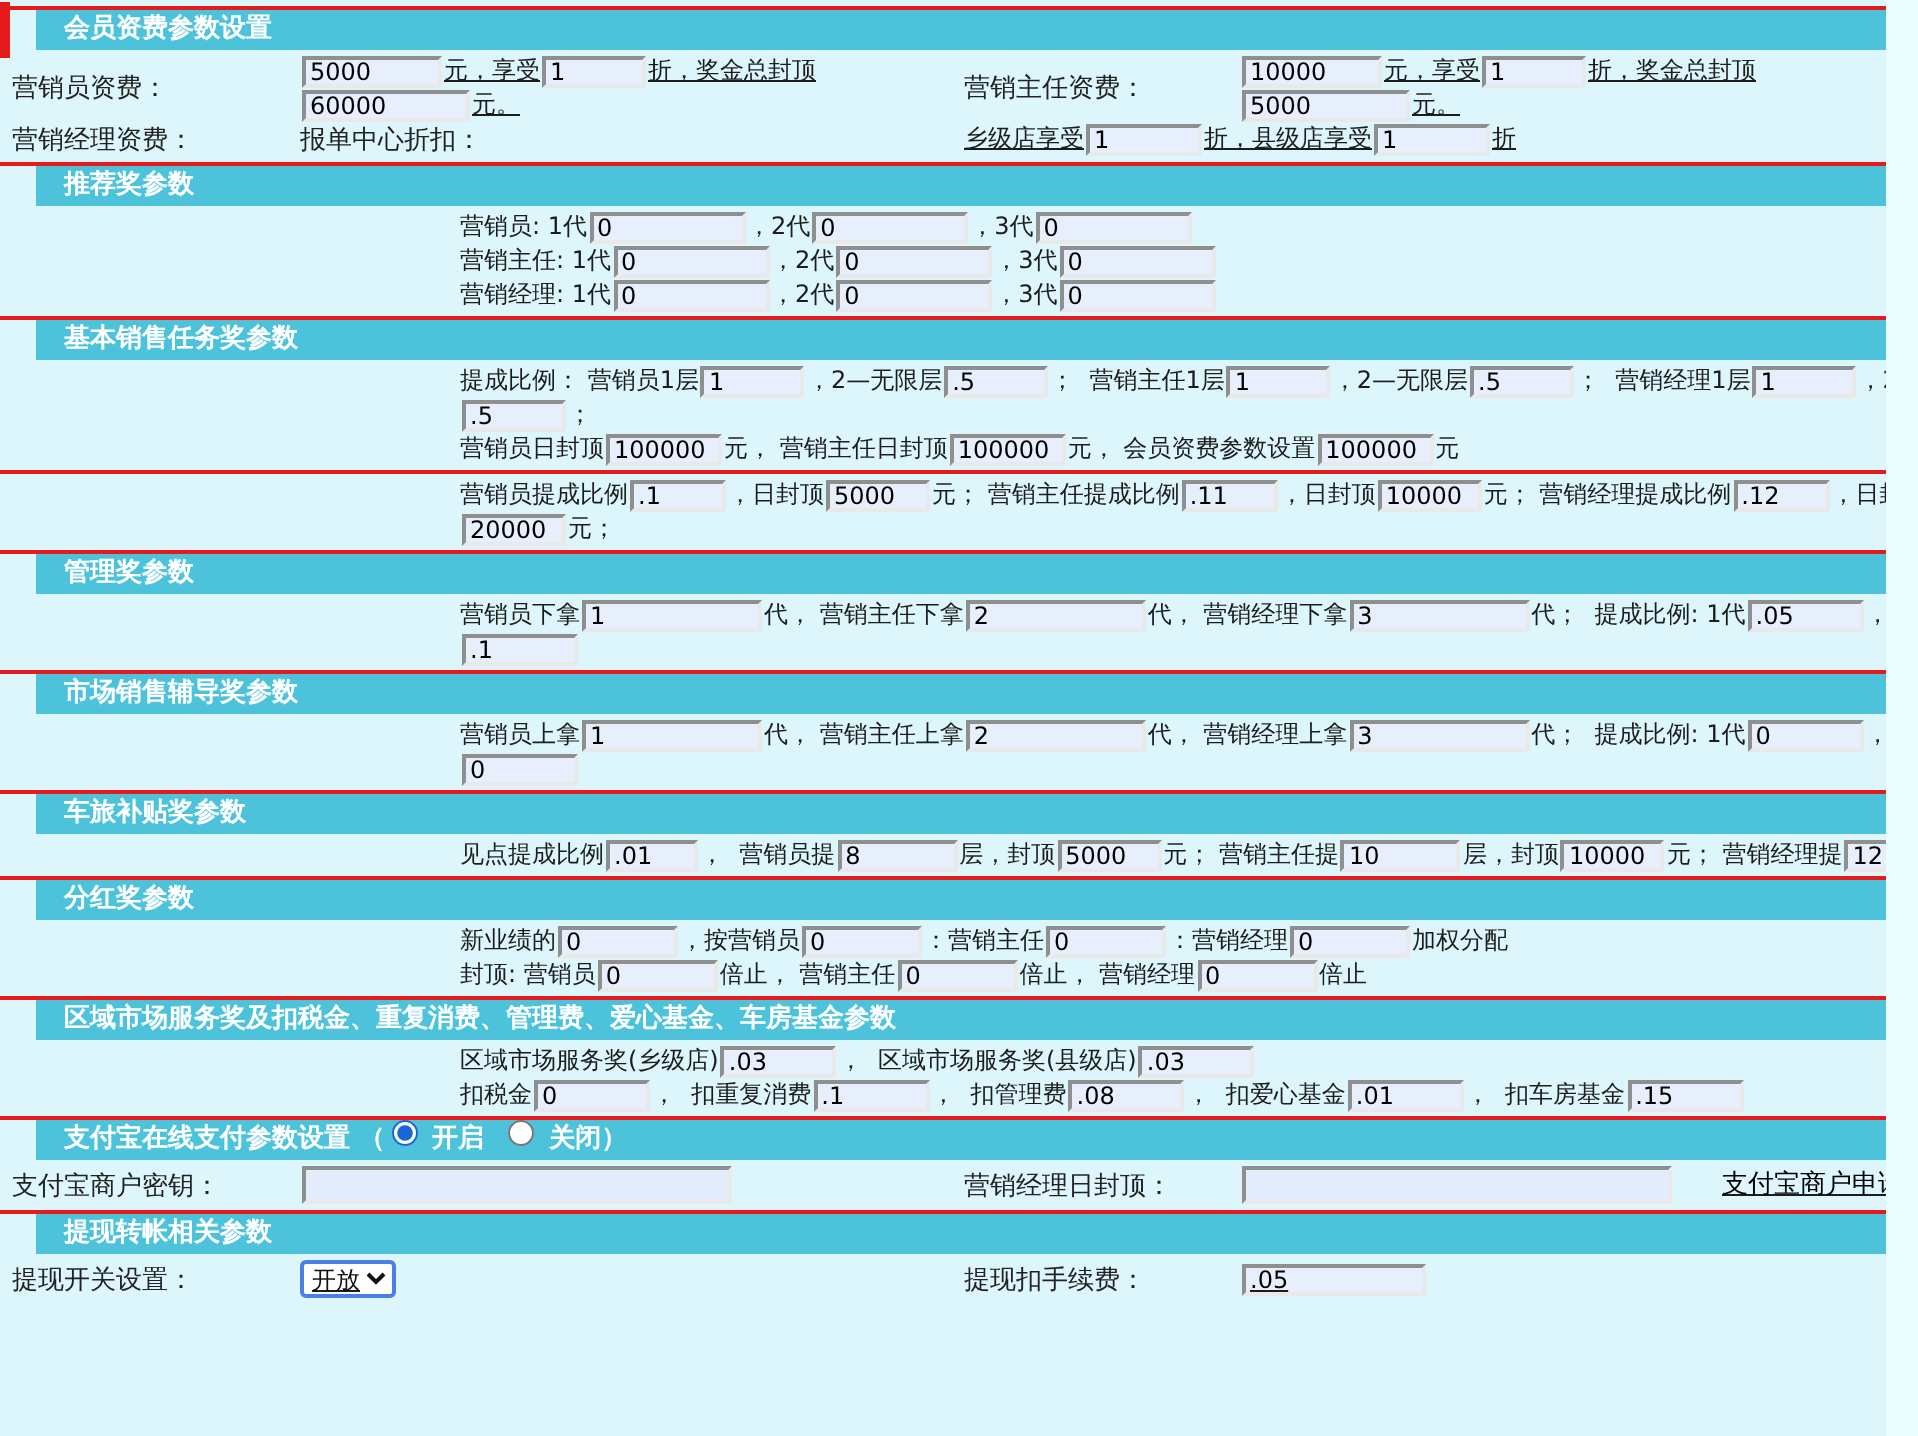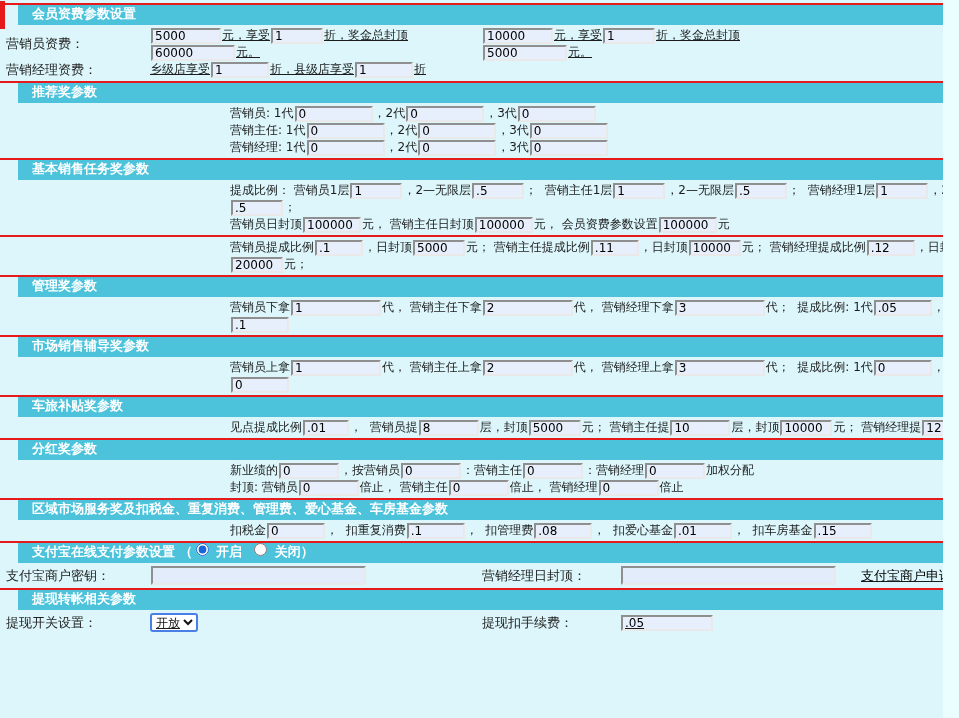--- a/index.html
+++ b/index.html
@@ -33,24 +33,26 @@
   <div class="corner"></div>
 <div class="sec">
       <div class="redbar"></div>
       <div class="shead">
         <span class="stitle">会员资费参数设置</span>
       </div>
       <div class="scontent">
         <div class="grow">
           <div class="glabel">营销员资费：</div>
           <div class="gval"><input class="fld" type="text" value="5000" style="width: 70px;"><span class="txt">元，享受</span><input class="fld" type="text" value="1" style="width: 52px;"><span class="txt">折，奖金总封顶</span><br><input class="fld" type="text" value="60000" style="width: 84px;"><span class="txt">元。</span></div>
+          <div class="glabel">营销主任资费：</div>
           <div class="gval"><input class="fld" type="text" value="10000" style="width: 70px;"><span class="txt">元，享受</span><input class="fld" type="text" value="1" style="width: 52px;"><span class="txt">折，奖金总封顶</span><br><input class="fld" type="text" value="5000" style="width: 84px;"><span class="txt">元。</span></div>
         </div>
         <div class="grow">
           <div class="glabel">营销经理资费：</div>
+          <div class="glabel">报单中心折扣：</div>
           <div class="gval"><span class="txt">乡级店享受</span><input class="fld" type="text" value="1" style="width: 58px;"><span class="txt">折，县级店享受</span><input class="fld" type="text" value="1" style="width: 58px;"><span class="txt">折</span></div>
         </div>
       </div>
     </div>
     <div class="sec">
       <div class="redbar"></div>
       <div class="shead">
         <span class="stitle">推荐奖参数</span>
       </div>
       <div class="scontent">
@@ -115,20 +117,21 @@
         <div class="line"><span class="txt">新业绩的</span><input class="fld" type="text" value="0" style="width: 60px;"><span class="txt">，按营销员</span><input class="fld" type="text" value="0" style="width: 60px;"><span class="txt">：营销主任</span><input class="fld" type="text" value="0" style="width: 60px;"><span class="txt">：营销经理</span><input class="fld" type="text" value="0" style="width: 60px;"><span class="txt">加权分配</span></div>
         <div class="line"><span class="txt">封顶: 营销员</span><input class="fld" type="text" value="0" style="width: 60px;"><span class="txt">倍止， 营销主任</span><input class="fld" type="text" value="0" style="width: 60px;"><span class="txt">倍止， 营销经理</span><input class="fld" type="text" value="0" style="width: 60px;"><span class="txt">倍止</span></div>
       </div>
     </div>
     <div class="sec">
       <div class="redbar"></div>
       <div class="shead">
         <span class="stitle">区域市场服务奖及扣税金、重复消费、管理费、爱心基金、车房基金参数</span>
       </div>
       <div class="scontent">
+        <div class="line"><span class="txt">区域市场服务奖(乡级店)</span><input class="fld" type="text" value=".03" style="width: 58px;"><span class="txt">，  区域市场服务奖(县级店)</span><input class="fld" type="text" value=".03" style="width: 58px;"></div>
         <div class="line"><span class="txt">扣税金</span><input class="fld" type="text" value="0" style="width: 58px;"><span class="txt">，  扣重复消费</span><input class="fld" type="text" value=".1" style="width: 58px;"><span class="txt">，  扣管理费</span><input class="fld" type="text" value=".08" style="width: 58px;"><span class="txt">，  扣爱心基金</span><input class="fld" type="text" value=".01" style="width: 58px;"><span class="txt">，  扣车房基金</span><input class="fld" type="text" value=".15" style="width: 58px;"></div>
       </div>
     </div>
     <div class="sec">
       <div class="redbar"></div>
       <div class="shead">
         <span class="stitle">支付宝在线支付参数设置</span>
         <span class="hseg"> （</span>
         <input type="radio" checked="" style="">
         <span class="hseg"> 开启  </span>

